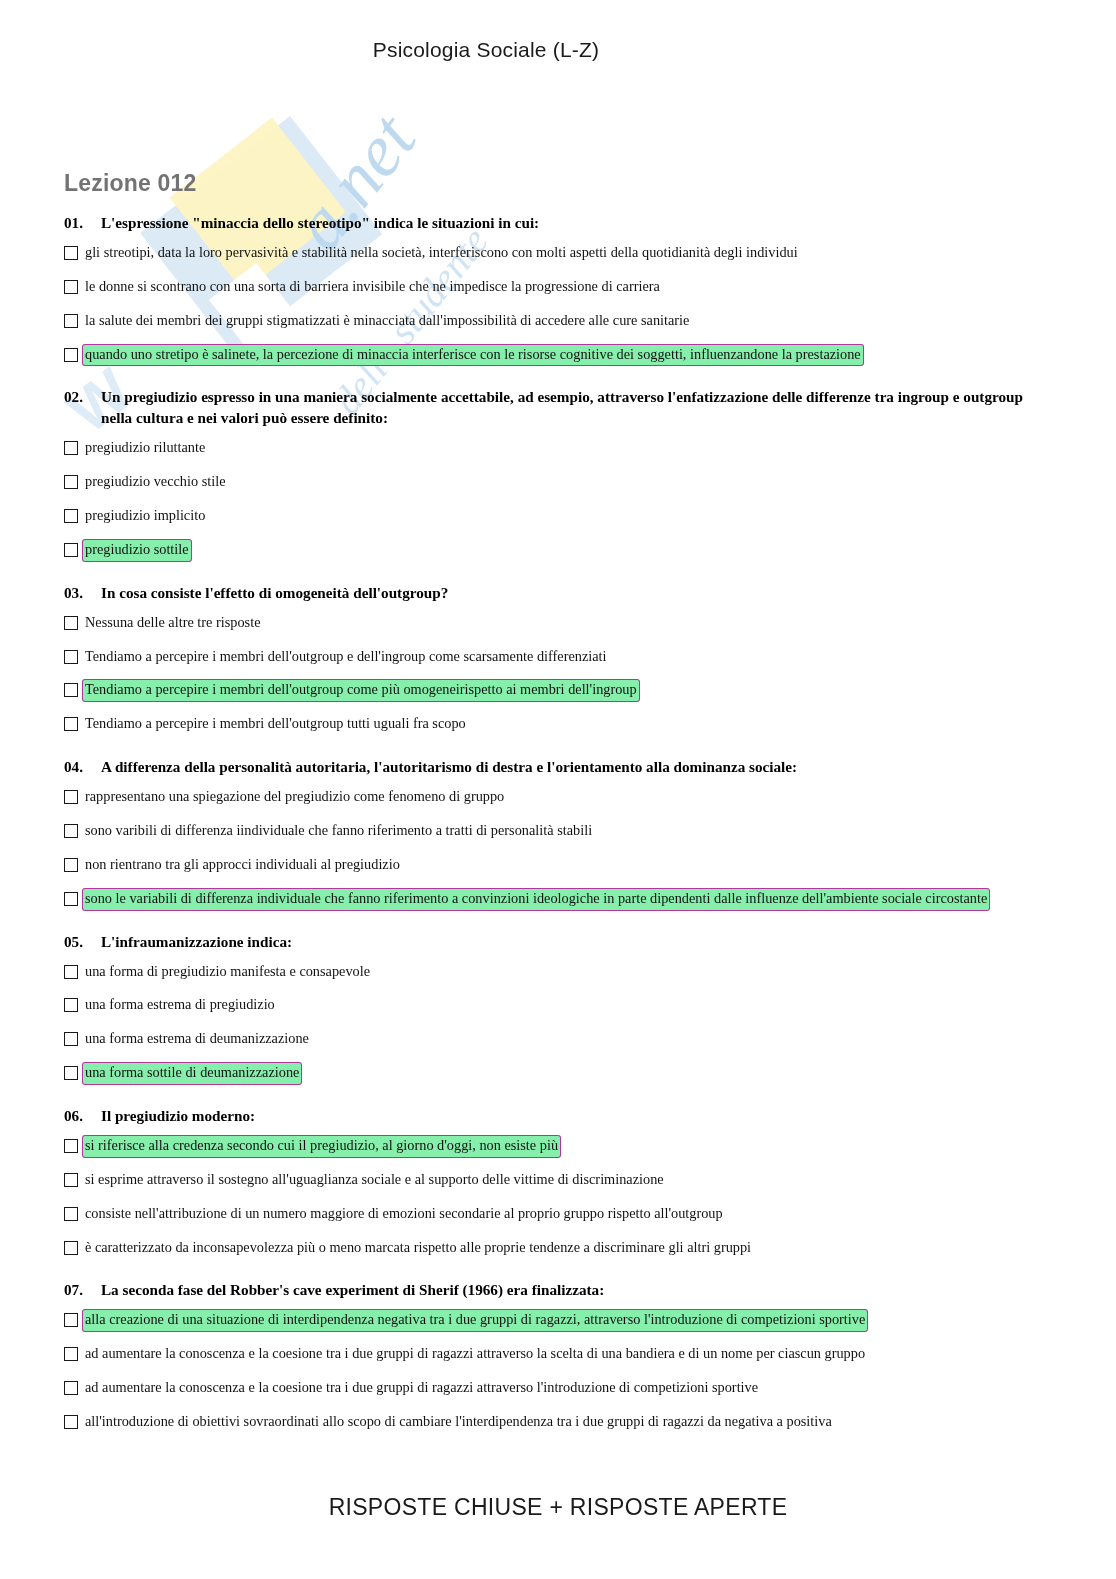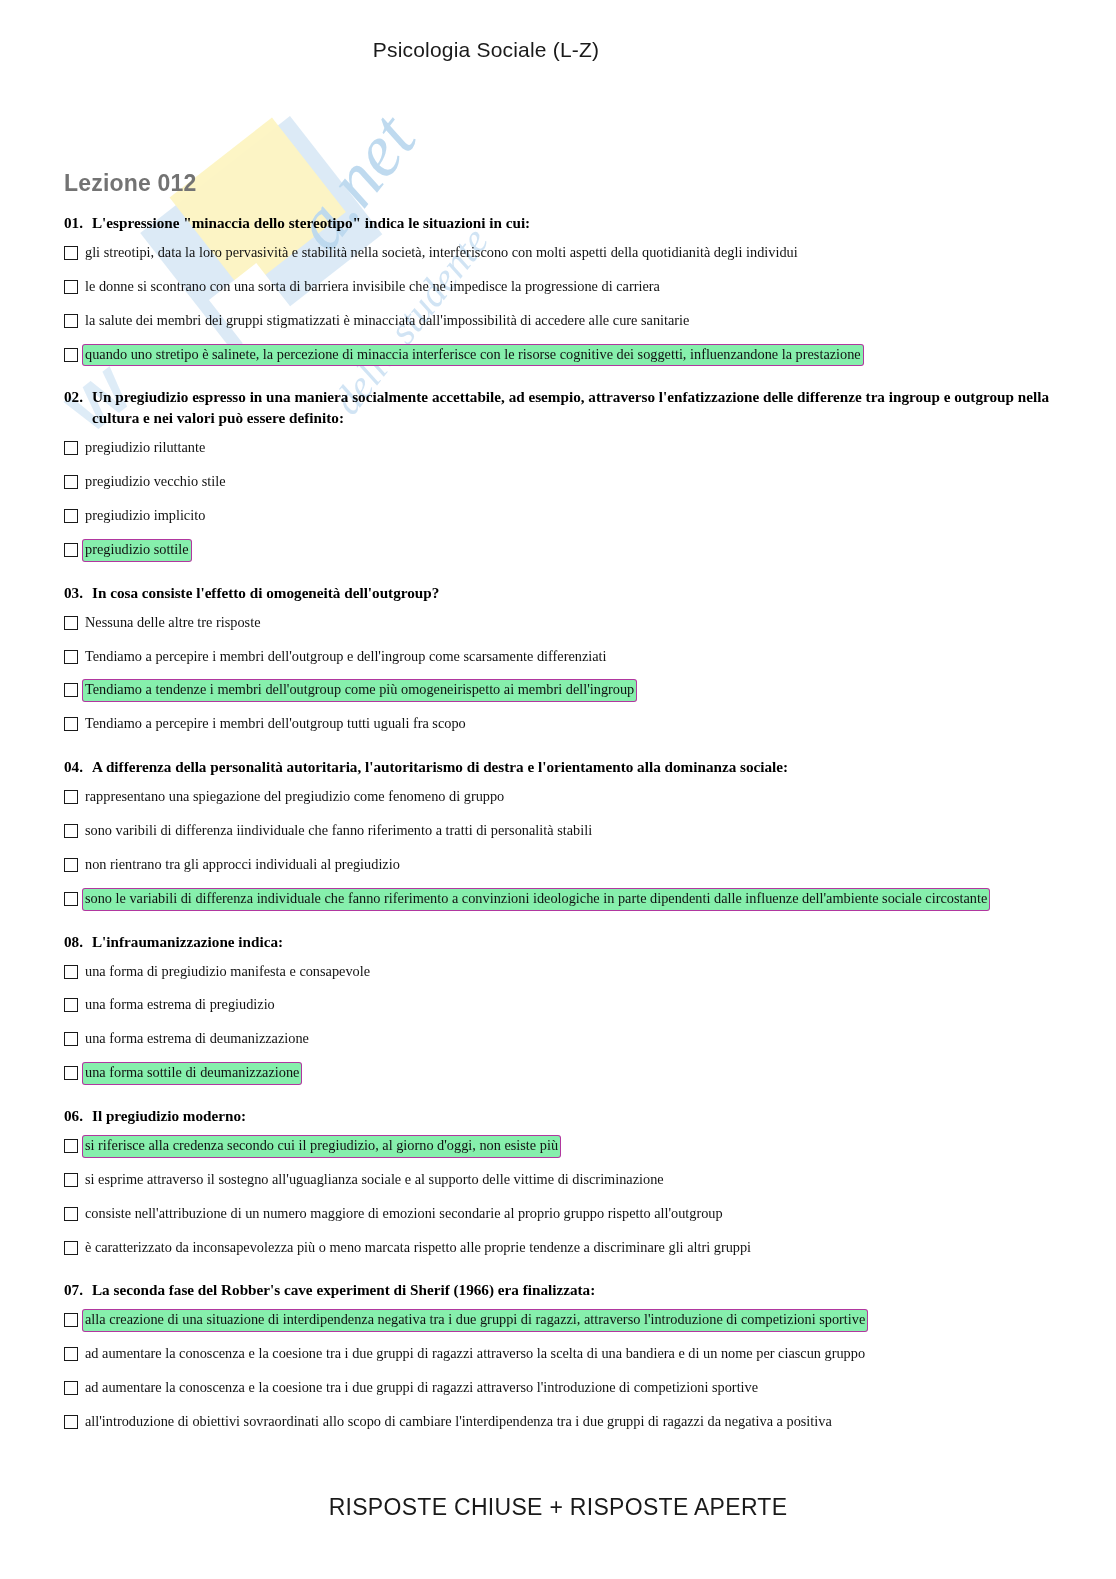--- a/index.html
+++ b/index.html
@@ -82,21 +82,21 @@
     display: flex;
     align-items: flex-start;
     font-weight: bold;
     font-size: 15.2px;
     line-height: 1.38;
     margin-bottom: 9px;
     color: #000;
   }
   .q-num {
     flex: 0 0 auto;
-    margin-right: 9px;
+    margin-right: 18px;
     font-weight: bold;
   }
   .q-text { flex: 1 1 auto; }
 
   .answer-row {
     display: flex;
     align-items: flex-start;
     margin: 0 0 13px 0;
   }
   .answer-row:last-child { margin-bottom: 0; }
@@ -208,21 +208,21 @@
           <div class="answer-row">
             <span class="checkbox"></span>
             <span class="answer-text">Nessuna delle altre tre risposte</span>
           </div>
           <div class="answer-row">
             <span class="checkbox"></span>
             <span class="answer-text">Tendiamo a percepire i membri dell'outgroup e dell'ingroup come scarsamente differenziati</span>
           </div>
           <div class="answer-row">
             <span class="checkbox"></span>
-            <span class="answer-text highlight">Tendiamo a tendenze i membri dell'outgroup come più omogeneirispetto ai membri dell'ingroup</span>
+            <span class="answer-text highlight">Tendiamo a percepire i membri dell'outgroup come più omogeneirispetto ai membri dell'ingroup</span>
           </div>
           <div class="answer-row">
             <span class="checkbox"></span>
             <span class="answer-text">Tendiamo a percepire i membri dell'outgroup tutti uguali fra scopo</span>
           </div>
         </div>
         <div class="question-block">
           <div class="q-head">
             <span class="q-num">04.</span>
             <span class="q-text">A differenza della personalità autoritaria, l'autoritarismo di destra e l'orientamento alla dominanza sociale:</span>
@@ -239,21 +239,21 @@
             <span class="checkbox"></span>
             <span class="answer-text">non rientrano tra gli approcci individuali al pregiudizio</span>
           </div>
           <div class="answer-row">
             <span class="checkbox"></span>
             <span class="answer-text highlight">sono le variabili di differenza individuale che fanno riferimento a convinzioni ideologiche in parte dipendenti dalle influenze dell'ambiente sociale circostante</span>
           </div>
         </div>
         <div class="question-block">
           <div class="q-head">
-            <span class="q-num">08.</span>
+            <span class="q-num">05.</span>
             <span class="q-text">L'infraumanizzazione indica:</span>
           </div>
           <div class="answer-row">
             <span class="checkbox"></span>
             <span class="answer-text">una forma di pregiudizio manifesta e consapevole</span>
           </div>
           <div class="answer-row">
             <span class="checkbox"></span>
             <span class="answer-text">una forma estrema di pregiudizio</span>
           </div>

